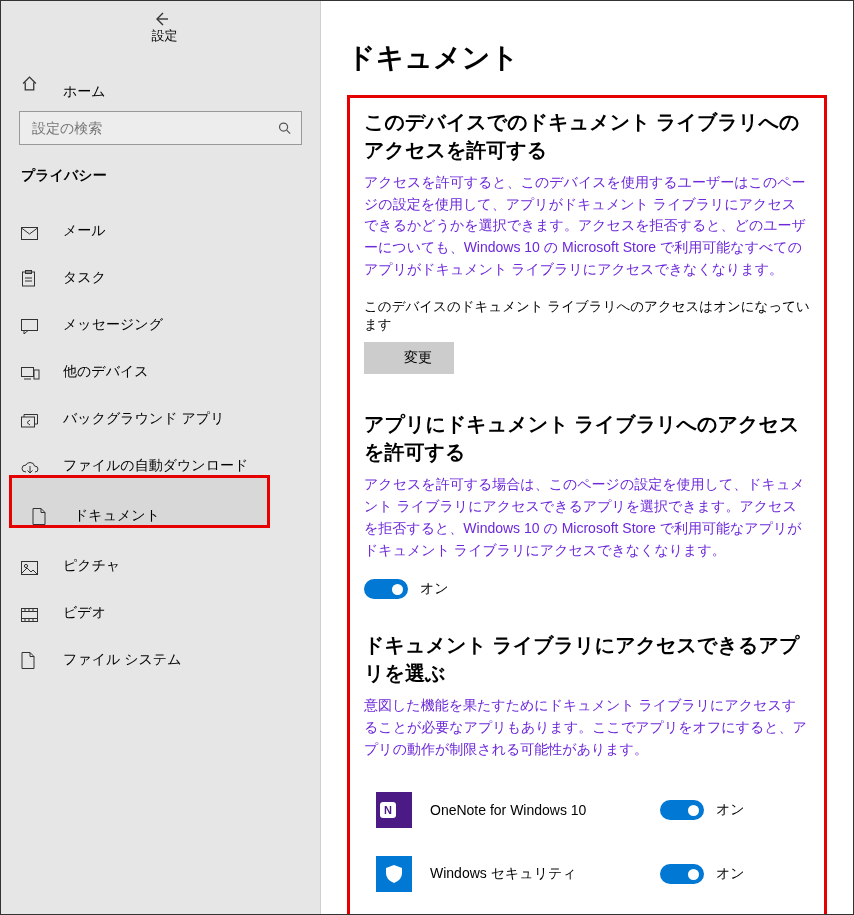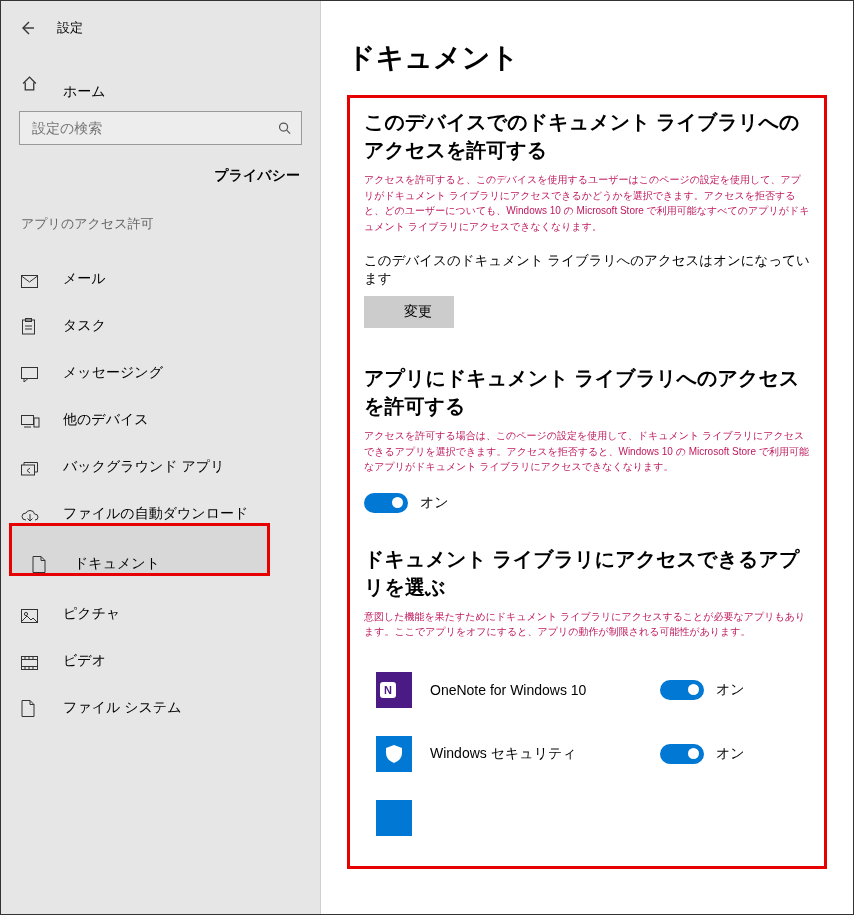--- a/index.html
+++ b/index.html
@@ -22,20 +22,21 @@
     border-right: 1px solid #d0d0d0;
     display: flex;
     flex-direction: column;
     overflow-y: auto;
   }
   .sidebar-header {
     display: flex;
     align-items: center;
     padding: 10px 4px 4px 4px;
     height: 48px;
+    flex-direction: column;
   }
   .back-btn {
     width: 44px; height: 40px;
     display:flex; align-items:center; justify-content:center;
     font-size: 15px;
     color: #333;
   }
   .sidebar-title {
     font-size: 13px;
     padding-left: 8px;
@@ -64,21 +65,20 @@
   }
   .search-box .sicon {
     position: absolute;
     right: 10px; top: 50%; transform: translateY(-50%);
     font-size: 14px; color: #555;
   }
   .section-label {
     padding: 12px 20px 8px 20px;
     font-size: 14px;
     font-weight: 600;
-    text-align: right;
   }
   .section-sub {
     padding: 22px 20px 8px 20px;
     font-size: 13px;
     color: #666;
   }
   .nav-item {
     display: flex;
     align-items: flex-end;
     height: 47px;
@@ -111,22 +111,22 @@
     border: 3px solid #e60000;
     padding: 8px 14px 16px 14px;
   }
   .group-title {
     font-size: 20px;
     font-weight: 600;
     margin: 2px 0 8px 0;
     line-height: 1.4;
   }
   .group-desc {
-    font-size: 10px;
-    color: #be185d;
+    font-size: 14px;
+    color: #6d28d9;
     line-height: 1.55;
     margin: 0 0 18px 0;
   }
   .status-line {
     font-size: 13.5px;
     margin: 0 0 8px 0;
   }
   .change-btn {
     display: inline-block;
     min-width: 90px;
@@ -220,21 +220,20 @@
       <input type="text" placeholder="設定の検索" style="">
       <span class="sicon">
         <svg width="15" height="15" viewBox="0 0 16 16">
             <circle cx="7" cy="7" r="4.3" stroke="#555" stroke-width="1.3" fill="none"></circle>
             <line x1="10.3" y1="10.3" x2="14" y2="14" stroke="#555" stroke-width="1.3"></line>
           </svg>
       </span>
     </div>
 
     <div class="section-label">プライバシー</div>
-    <div class="section-sub">アプリのアクセス許可</div>
 
     <div>
       <div class="nav-item">
         <span class="icon-slot">
           <svg width="17" height="13" viewBox="0 0 17 13">
               <rect x="0.5" y="0.5" width="16" height="12" stroke="#333" fill="none"></rect>
               <path d="M0.5 1 L8.5 7 L16.5 1" stroke="#333" fill="none"></path>
             </svg>
         </span>
         <span>メール</span>

